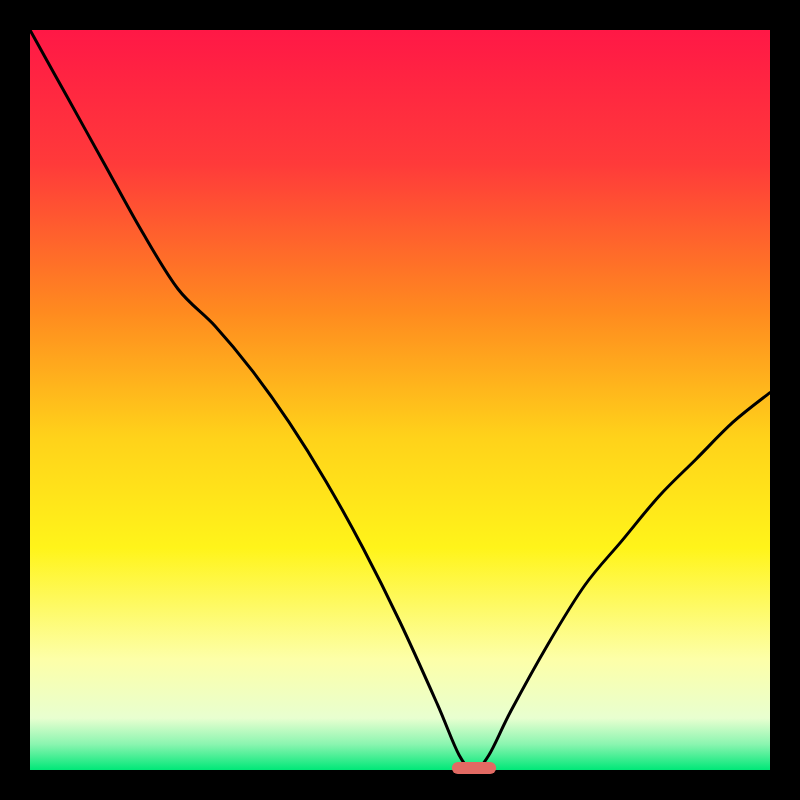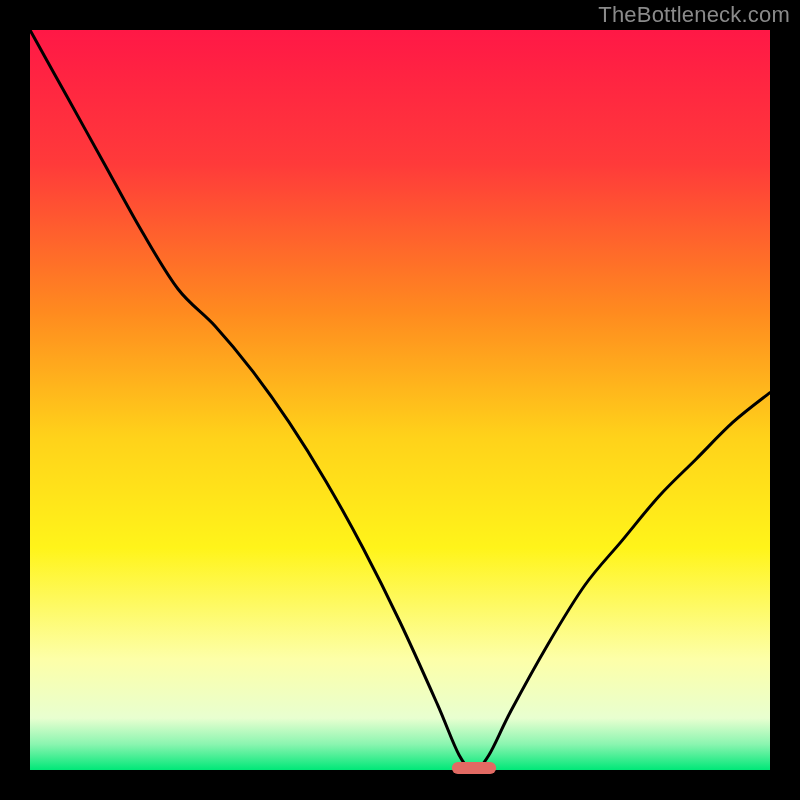--- a/index.html
+++ b/index.html
@@ -49,14 +49,13 @@
           <stop offset="100.00%" stop-color="#00e878"></stop>
         </linearGradient>
     </defs>
 
     <g>
       <rect id="plot-bg" x="30" y="30" width="740" height="740" fill="url(#bg-grad)"></rect>
       <path id="curve" fill="none" stroke="#000" stroke-width="3" stroke-linecap="round" stroke-linejoin="round" d="M 30.00 30.00 C 36.17 41.10, 54.67 74.40, 67.00 96.60 C 79.33 118.80, 91.67 141.00, 104.00 163.20 C 116.33 185.40, 128.67 208.83, 141.00 229.80 C 153.33 250.77, 165.67 272.97, 178.00 289.00 C 190.33 305.03, 202.67 312.43, 215.00 326.00 C 227.33 339.57, 239.67 354.37, 252.00 370.40 C 264.33 386.43, 276.67 403.70, 289.00 422.20 C 301.33 440.70, 313.67 460.43, 326.00 481.40 C 338.33 502.37, 350.67 524.57, 363.00 548.00 C 375.33 571.43, 387.67 596.10, 400.00 622.00 C 412.33 647.90, 427.13 681.20, 437.00 703.40 C 446.87 725.60, 453.03 744.10, 459.20 755.20 C 465.37 766.30, 469.07 770.00, 474.00 770.00 C 478.93 770.00, 482.63 765.07, 488.80 755.20 C 494.97 745.33, 501.13 729.30, 511.00 710.80 C 520.87 692.30, 535.67 665.17, 548.00 644.20 C 560.33 623.23, 572.67 602.27, 585.00 585.00 C 597.33 567.73, 609.67 555.40, 622.00 540.60 C 634.33 525.80, 646.67 509.77, 659.00 496.20 C 671.33 482.63, 683.67 471.53, 696.00 459.20 C 708.33 446.87, 720.67 433.30, 733.00 422.20 C 745.33 411.10, 763.83 397.53, 770.00 392.60"></path>
       <rect id="plateau" rx="6" ry="6" height="12" fill="#e26a63" x="451.80" y="762.00" width="44.40"></rect>
     </g>
   </svg>
-  <div class="watermark">TheBottleneck.com</div>
 </div>
 
 </body></html>

